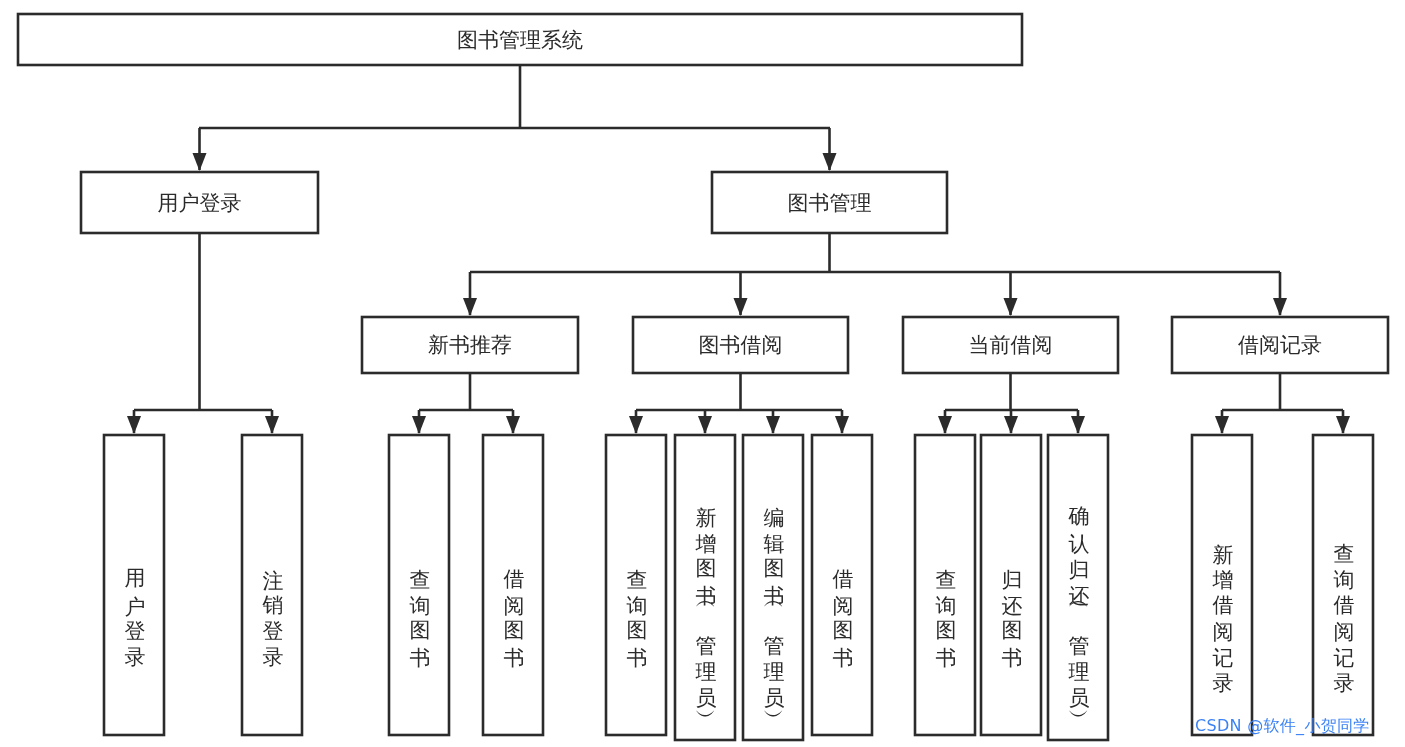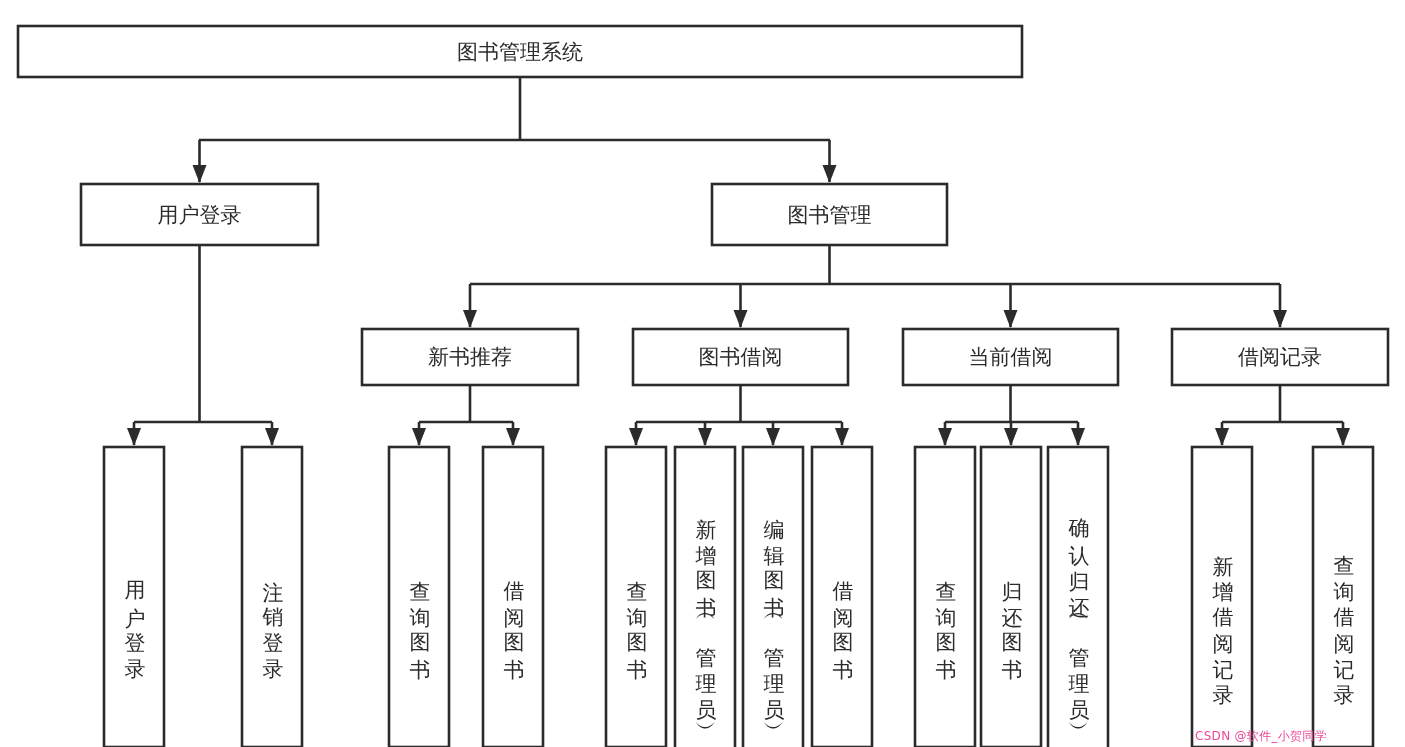--- a/index.html
+++ b/index.html
@@ -1,37 +1,37 @@
 <!DOCTYPE html>
 <html><head>
 <meta charset="utf-8">
 <title>图书管理系统 功能结构图</title>
 <style>
   html,body{margin:0;padding:0;background:#ffffff;}
   body{
     width:1405px;height:747px;overflow:hidden;
     font-family:"DejaVu Sans","Liberation Sans",sans-serif;
   }
-  #diagram-root{position:relative;width:1405px;height:706px;background:#fff;margin-top:12px;}
+  #diagram-root{position:relative;width:1405px;height:706px;background:#fff;}
   svg#tree-svg{position:absolute;left:0;top:0;width:1405px;height:747px;display:block;}
   .node-box{fill:#ffffff;stroke:#2b2b2b;stroke-width:2.6;}
   .connector{stroke:#2b2b2b;stroke-width:2.6;fill:none;stroke-linecap:butt;}
   .arrow-head{fill:#2b2b2b;stroke:none;}
   .node-label-h{
     font-family:"DejaVu Sans","Liberation Sans",sans-serif;
     font-size:21px;fill:#2b2b2b;text-anchor:middle;dominant-baseline:middle;
   }
   .node-label-v{
     font-family:"DejaVu Sans","Liberation Sans",sans-serif;
     font-size:21px;fill:#2b2b2b;text-anchor:middle;
     writing-mode:tb;glyph-orientation-vertical:0;letter-spacing:2px;
   }
   .watermark{
     position:absolute;font-family:"DejaVu Sans","Liberation Sans",sans-serif;
-    font-size:12px;color:#ec4899;white-space:nowrap;pointer-events:none;
+    font-size:16px;color:#3b82f6;white-space:nowrap;pointer-events:none;
     left:1195px;top:716px;letter-spacing:0.3px;
   }
 </style>
 </head>
 <body>
 
 <div id="diagram-root">
 
   <svg id="tree-svg" viewBox="0 0 1405 747">
     <g id="connector-layer">

